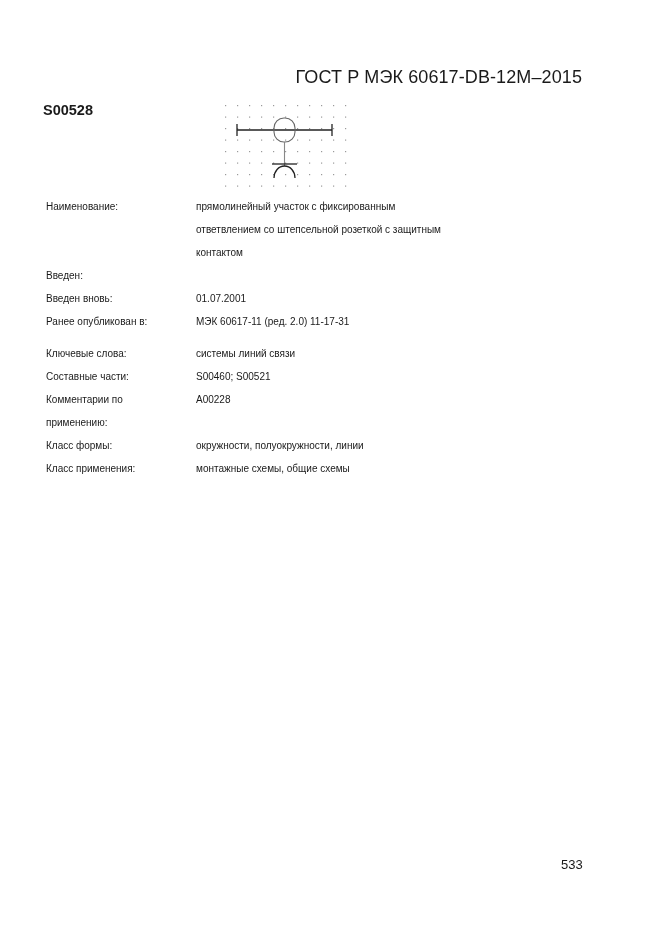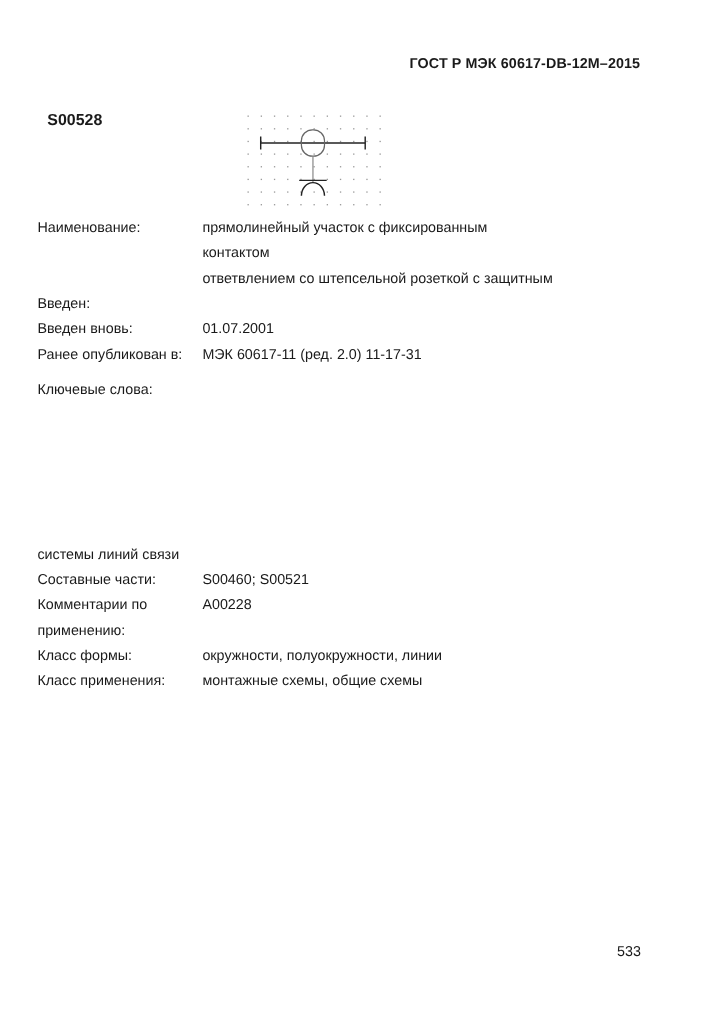--- a/index.html
+++ b/index.html
@@ -10,54 +10,53 @@
   body {
     width: 661px;
     height: 936px;
     position: relative;
     overflow: hidden;
     font-family: "Liberation Sans", "DejaVu Sans", sans-serif;
     color: #1a1a1a;
   }
   .doc-header {
     position: absolute;
-    top: 50px;
+    top: 67px;
     right: 79px;
-    font-weight: bold;
-    font-size: 13px;
+    font-weight: normal;
+    font-size: 18px;
     letter-spacing: 0.1px;
   }
   .symbol-id {
     position: absolute;
     left: 43px;
     top: 102px;
     font-weight: bold;
     font-size: 14.5px;
   }
   .symbol-figure {
     position: absolute;
     left: 216px;
     top: 96px;
     width: 140px;
     height: 98px;
   }
   .fields {
     position: absolute;
-    left: 34px;
+    left: 46px;
     top: 195px;
     width: 540px;
-    font-size: 13px;
+    font-size: 10px;
   }
   .field-row {
     display: flex;
     line-height: 23px;
   }
   .field-row.gap-before {
     margin-top: 9px;
-    flex-direction: column;
   }
   .field-label {
     width: 150px;
     flex: 0 0 150px;
   }
   .field-value {
     flex: 1;
   }
   .field-value .line {
     display: block;
@@ -183,22 +182,22 @@
     <line x1="56" y1="68" x2="81" y2="68" stroke="#222" stroke-width="1.3"></line>
     <path d="M58,82 A10.5,12 0 0 1 79,82" fill="none" stroke="#222" stroke-width="1.3"></path>
   </svg>
 </div>
 
 <div class="fields">
   <div class="field-row">
     <div class="field-label">Наименование:</div>
     <div class="field-value">
       <span class="line">прямолинейный участок с фиксированным</span>
+      <span class="line">ответвлением со штепсельной розеткой с защитным</span>
       <span class="line">контактом</span>
-      <span class="line">ответвлением со штепсельной розеткой с защитным</span>
     </div>
   </div>
   <div class="field-row">
     <div class="field-label">Введен:</div>
   </div>
   <div class="field-row">
     <div class="field-label">Введен вновь:</div>
     <div class="field-value">
       <span class="line">01.07.2001</span>
     </div>

